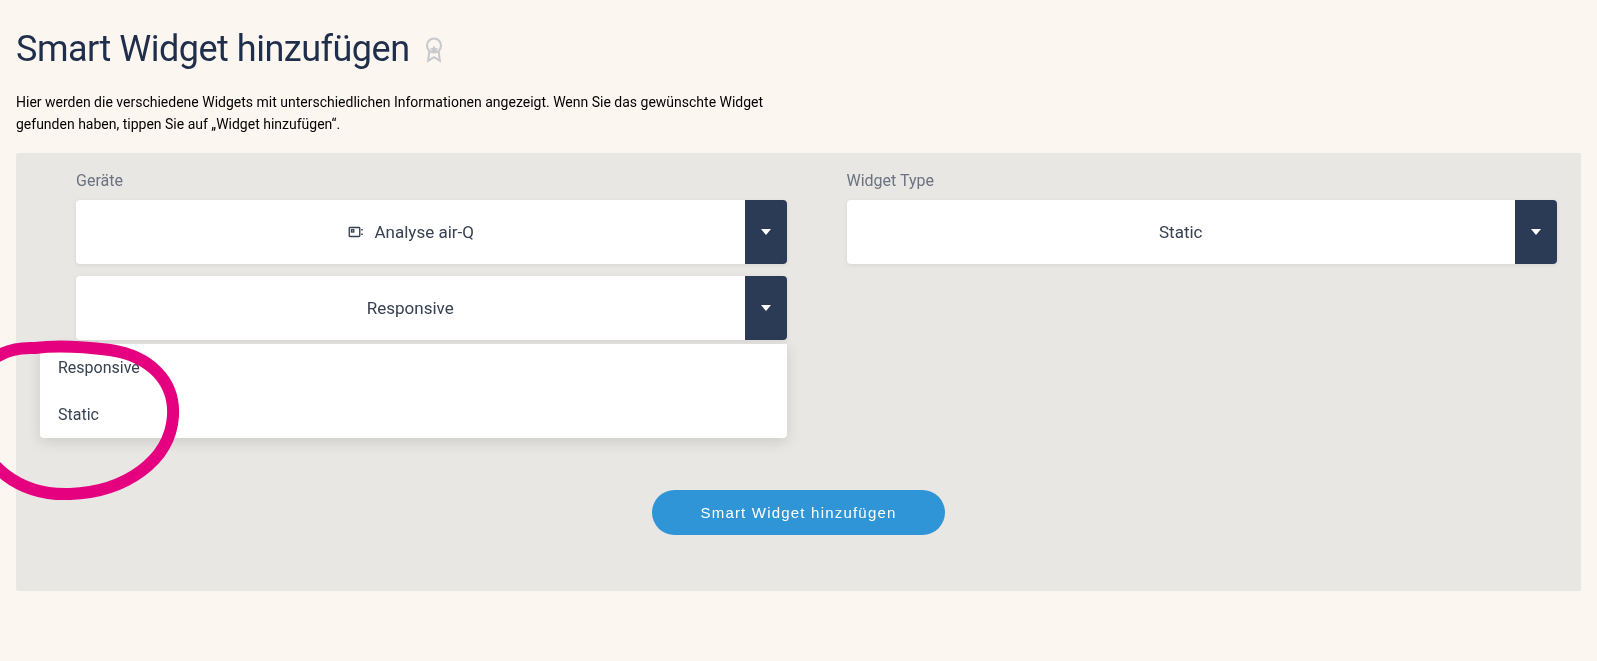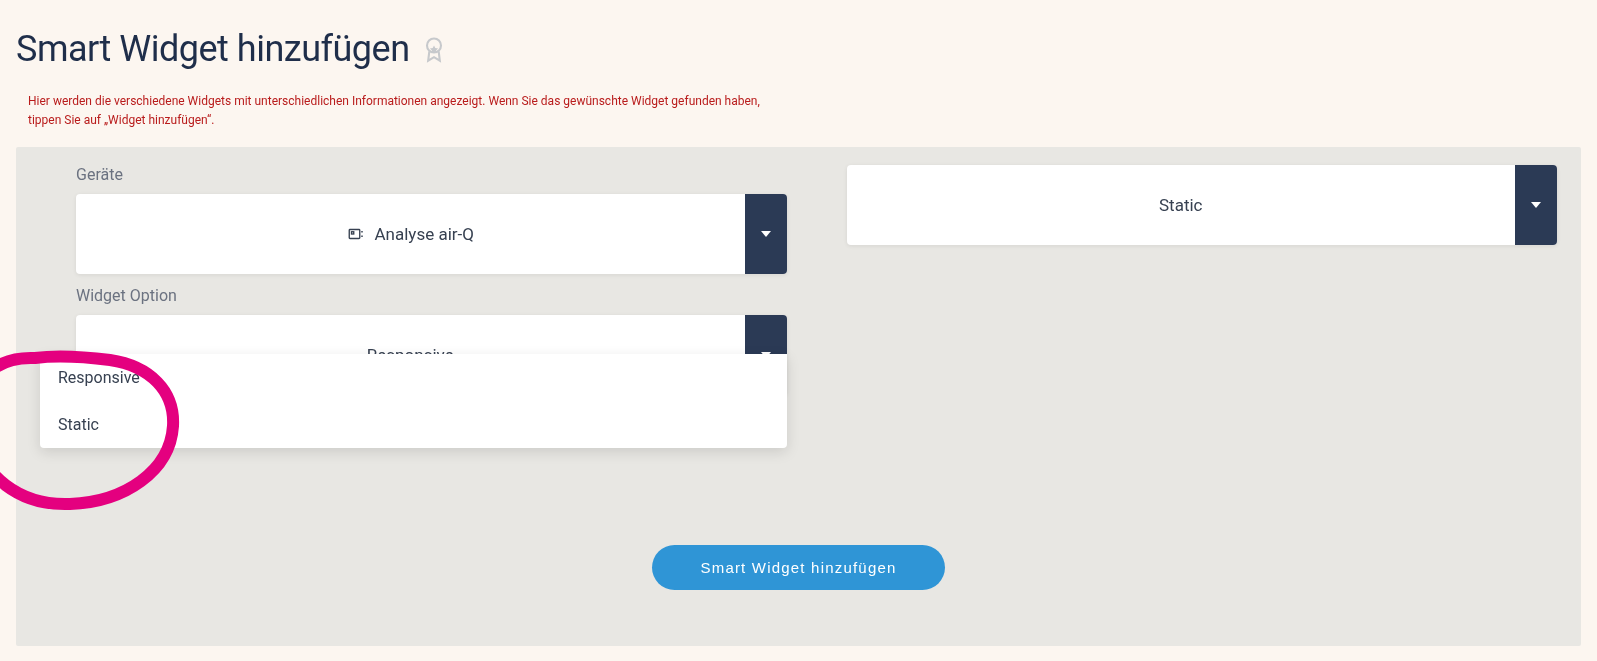--- a/index.html
+++ b/index.html
@@ -24,26 +24,25 @@
       font-weight: 400;
       color: #1f2e4a;
       letter-spacing: -0.5px;
     }
     .ribbon-icon svg {
       width: 28px;
       height: 28px;
       display: block;
     }
     .subtitle {
-      color: #b91c1c;
-      font-size: 12px;
+      color: #000000;
+      font-size: 14px;
       line-height: 1.55;
       max-width: 760px;
       margin-bottom: 18px;
-      margin-left: 12px;
     }
     .panel {
       background: #e8e7e3;
       border-radius: 2px;
       padding: 18px 24px 56px 24px;
       position: relative;
     }
     .grid {
       display: grid;
       grid-template-columns: 1fr 1fr;
@@ -53,21 +52,21 @@
     .field-label {
       color: #6b7280;
       font-size: 16px;
       margin-bottom: 10px;
     }
     .select-row {
       display: flex;
       background: #ffffff;
       border-radius: 4px;
       box-shadow: 0 1px 4px rgba(0,0,0,0.08);
-      height: 80px;
+      height: 64px;
     }
     .select-body {
       flex: 1;
       display: flex;
       align-items: center;
       justify-content: center;
       gap: 10px;
       color: #374151;
       font-size: 17px;
       cursor: pointer;
@@ -163,32 +162,32 @@
             <span>Analyse air-Q</span>
           </div>
           <div class="select-toggle">
             <span class="caret-down"></span>
           </div>
         </div>
       </div>
 
 
       <div class="cell">
+        <div class="field-label">Widget Type</div>
         <div class="select-row">
           <div class="select-body">
             <span>Static</span>
           </div>
           <div class="select-toggle">
             <span class="caret-down"></span>
           </div>
         </div>
       </div>
 
       <div class="cell">
-        <div class="field-label">Widget Option</div>
         <div class="select-row">
           <div class="select-body">
             <span>Responsive</span>
           </div>
           <div class="select-toggle">
             <span class="caret-down"></span>
           </div>
         </div>
         <div class="dropdown-popup">
           <div class="dropdown-item">Responsive</div>

